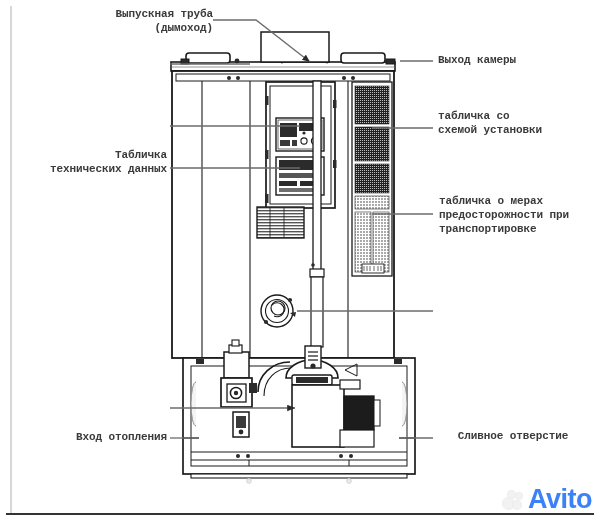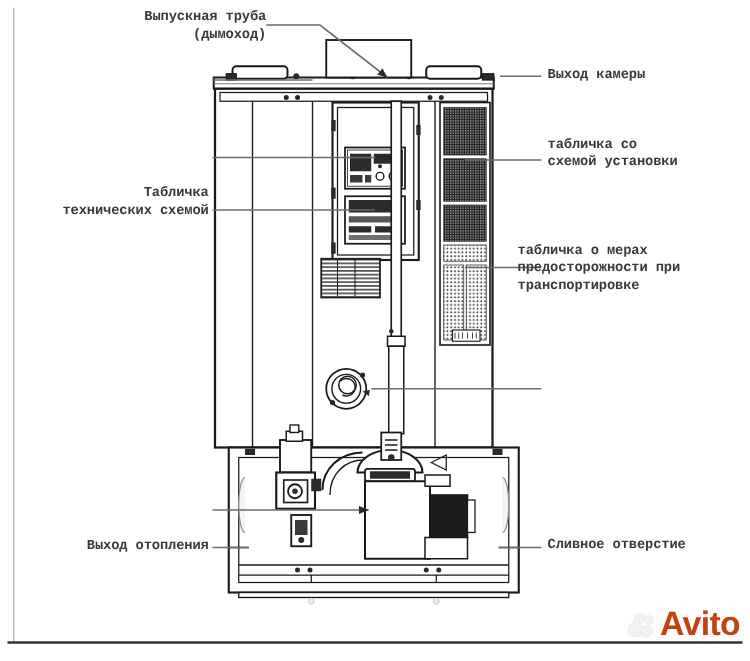--- a/index.html
+++ b/index.html
@@ -36,21 +36,21 @@
   }
   .label.right { text-align: left; }
   .label.left  { text-align: right; }
   .watermark {
     position: absolute;
     right: 8px;
     bottom: 14px;
     font-family: "Liberation Sans", sans-serif;
     font-size: 27px;
     font-weight: 700;
-    color: #c2410c;
+    color: #3b82f6;
     letter-spacing: -0.5px;
     display: flex;
     align-items: center;
     gap: 3px;
     text-shadow: 0 0 1px #eeeeee;
   }
   .wm-dots { display: inline-block; position: relative; width: 22px; height: 22px; }
   .wm-dots i {
     position: absolute; display: block; border-radius: 50%;
     background: #f2f2f2; box-shadow: 0 0 0 1px #ededed;
@@ -303,30 +303,30 @@
       <polyline points="372,128 433,128"></polyline>
       <polyline points="372,214 433,214"></polyline>
       <polyline points="297,311 433,311"></polyline>
       <polyline points="399,438 433,438"></polyline>
     </g>
   </svg>
 
   <div class="label left" style="left:85px;  top:8px;   width:128px;">Выпускная труба
 (дымоход)</div>
   <div class="label left" style="left:15px;  top:149px; width:152px;">Табличка
-технических схемой</div>
-  <div class="label left" style="left:43px;  top:431px; width:124px;">Выход отопления</div>
+технических данных</div>
+  <div class="label left" style="left:43px;  top:431px; width:124px;">Вход отопления</div>
 
   <div class="label right" style="left:438px; top:54px;  width:150px;">Выход камеры</div>
   <div class="label right" style="left:438px; top:110px; width:155px;">табличка со
 схемой установки</div>
-  <div class="label right" style="left:414px; top:195px; width:160px;">табличка о мерах
+  <div class="label right" style="left:439px; top:195px; width:160px;">табличка о мерах
 предосторожности при
 транспортировке</div>
-  <div class="label right" style="left:438px; top:430px; width:150px;">Сливное отверстие</div>
+  <div class="label right" style="left:438px; top:430px; width:150px;text-align:center;">Сливное отверстие</div>
 
   <div class="watermark">
     <span class="wm-dots">
       <i class="d1"></i>
         <i class="d2"></i>
         <i class="d3"></i>
         <i class="d4"></i>
     </span>
     <span>Avito</span>
   </div>

